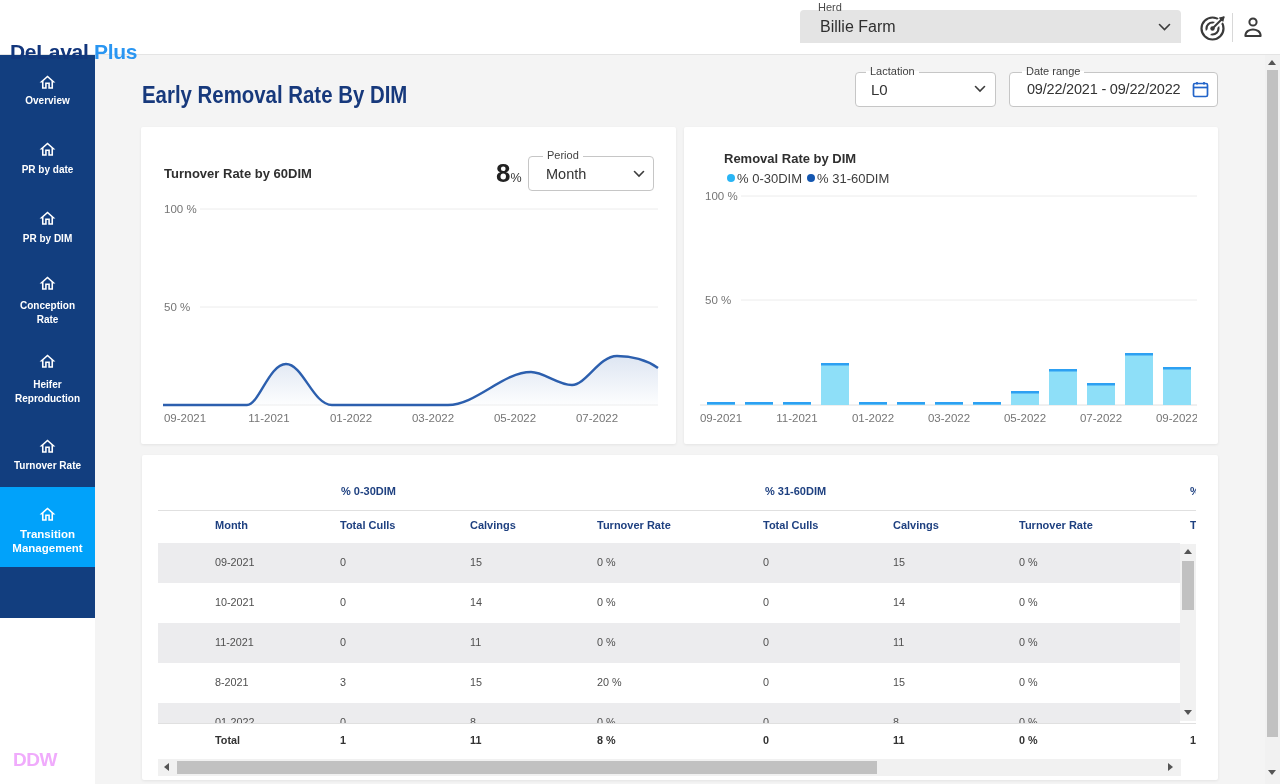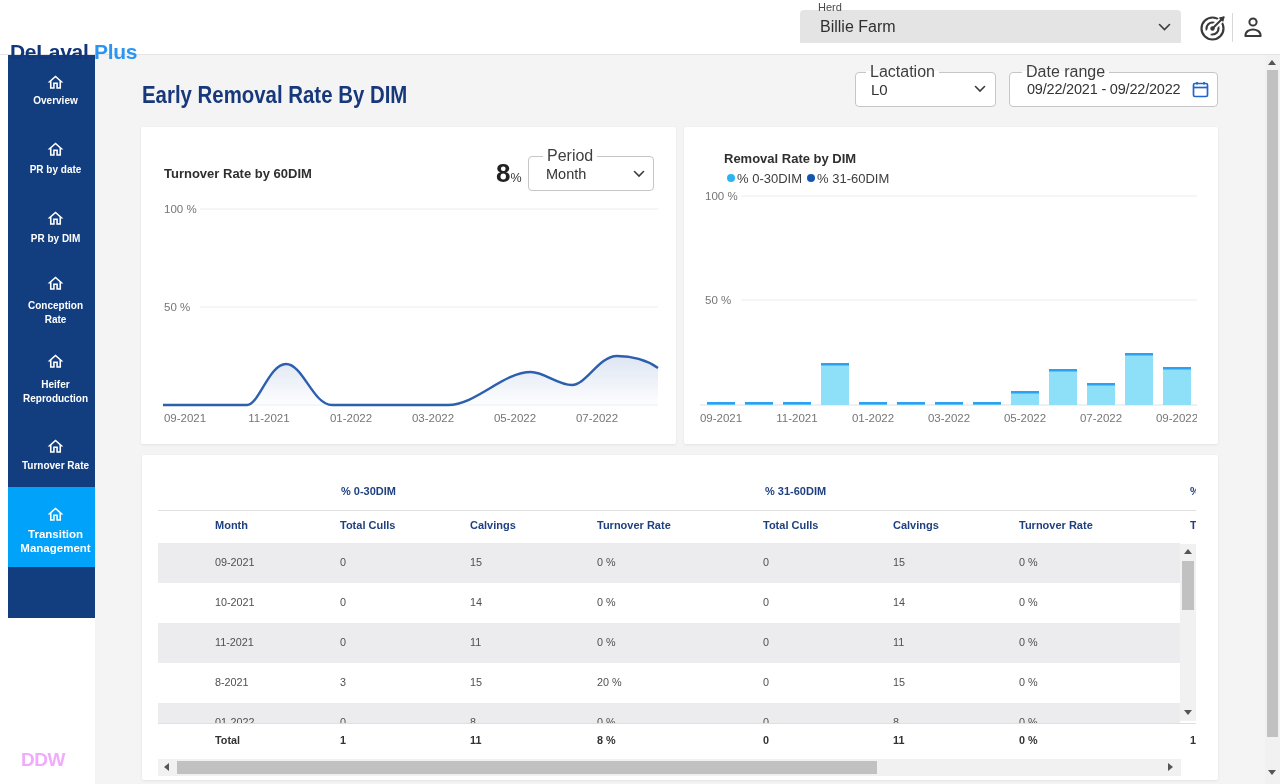--- a/index.html
+++ b/index.html
@@ -8,31 +8,31 @@
 #page { position:relative; width:1280px; height:784px; overflow:hidden; }
 .abs { position:absolute; }
 
 #header { position:absolute; left:0; top:0; width:1280px; height:55px; background:#fff; border-bottom:1px solid #e4e4e4; z-index:5; }
 #logo { position:absolute; left:10px; top:15px; font-size:21px; font-weight:bold; letter-spacing:-0.3px; color:#12367c;margin-top:25px; }
 #logo .plus { color:#2a96f2; }
 #herdbox { position:absolute; left:800px; top:10px; width:381px; height:33px; background:#e4e4e4; border-radius:4px 4px 0 0; }
 #herdlabel { position:absolute; left:818px; top:1px; font-size:11px; color:#4a4a4a; }
 #herdtext { position:absolute; left:820px; top:18px; font-size:16px; color:#2f2f2f; }
 
-#sidebar { position:absolute; left:8px; top:55px; width:95px; height:563px; background:#123e7f; }
+#sidebar { position:absolute; left:0; top:55px; width:95px; height:563px; background:#123e7f; }
 .navtxt { position:absolute; left:0; width:95px; text-align:center; font-size:10px; font-weight:bold; color:#fff; line-height:14px; }
 .navsel { font-size:11.5px; }
 .navicon { position:absolute; left:38px; width:19px; height:19px; }
 #selbg { position:absolute; left:0; top:432px; width:95px; height:80px; background:#01a2fa; }
 
 #main { position:absolute; left:95px; top:55px; width:1170px; height:729px; background:#f4f4f4; }
 #pagetitle { position:absolute; left:142px; top:81px; font-size:24px; font-weight:bold; color:#17397c; transform:scaleX(0.85); transform-origin:0 50%; white-space:nowrap; }
 .card { position:absolute; background:#fff; box-shadow:0 1px 3px rgba(0,0,0,0.07); border-radius:2px; }
 .selbox { position:absolute; background:#fff; border:1px solid #c6c6c6; border-radius:4px; }
-.sellabel { position:absolute; font-size:16px; color:#3f3f3f; padding:0 4px; background:#fff; line-height:13px; }
+.sellabel { position:absolute; font-size:11px; color:#3f3f3f; padding:0 4px; background:#fff; line-height:13px; }
 .grad-label { background:linear-gradient(to bottom, #f4f4f4 46%, #ffffff 46%); }
 .selval { position:absolute; font-size:15px; color:#333; }
 .chev { position:absolute; width:12px; height:8px; }
 .ctitle { position:absolute; font-size:13px; font-weight:bold; color:#2f2f2f; }
 .axis { font-size:11.5px; fill:#757575; }
 
 .th { position:absolute; font-size:11px; font-weight:bold; color:#1e4080; white-space:nowrap; }
 .td { position:absolute; font-size:10.8px; color:#4f4f4f; white-space:nowrap; }
 .tdb { position:absolute; font-size:10.8px; font-weight:bold; color:#333; white-space:nowrap; }
 .hline { position:absolute; height:1px; background:#e0e0e0; }

